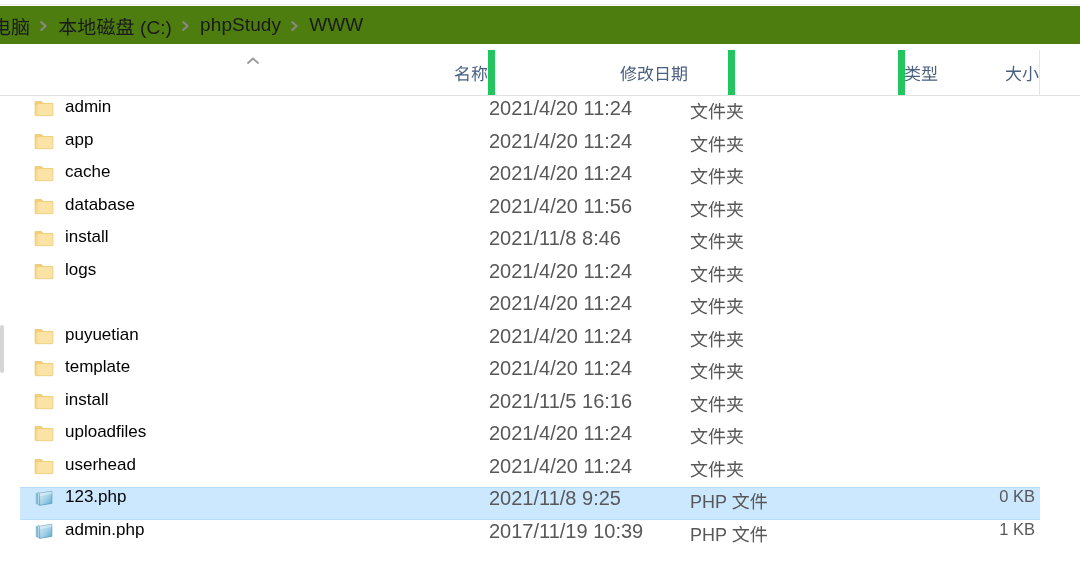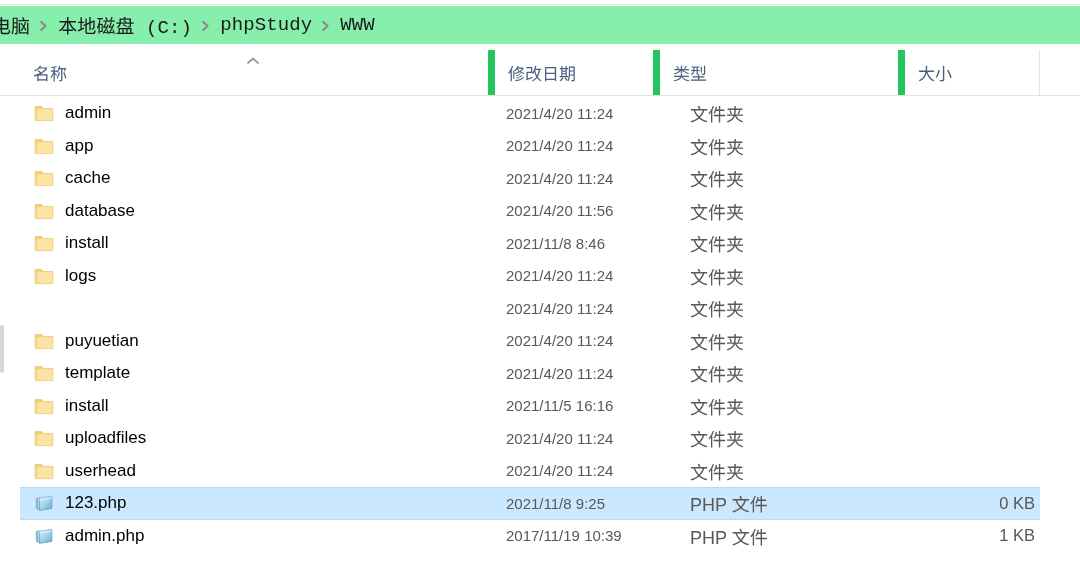--- a/index.html
+++ b/index.html
@@ -36,25 +36,24 @@
     box-sizing: border-box;
   }
 
   
   .address-bar {
     position: absolute;
     left: 0;
     top: 6px;
     width: 1080px;
     height: 38px;
-    background: #86efac;
+    background: #4d7c0f;
     display: flex;
     align-items: center;
     box-sizing: border-box;
-    font-family: Liberation Mono, monospace;
   }
   .breadcrumb {
     display: flex;
     align-items: center;
     margin-left: -11px;
     font-size: 19px;
     color: #000000;
     white-space: nowrap;
   }
   .crumb {
@@ -85,25 +84,26 @@
   .col {
     position: absolute;
     top: 0;
     height: 45px;
     display: flex;
     align-items: center;
     font-size: 17px;
     color: #4a6080;
     box-sizing: border-box;
     padding-left: 13px;
+    justify-content: flex-end;
   }
   .col.divider { border-left: 7px solid #22c55e; }
   .col-name { left: 20px;  width: 468px; }
   .col-date { left: 488px; width: 200px; }
-  .col-type { left: 653px; width: 210px; }
+  .col-type { left: 728px; width: 210px; }
   .col-size { left: 898px; width: 142px; border-right: 1px solid #e4e4e4; }
 
   .sort-indicator {
     position: absolute;
     left: 245px;
     top: 56px;
     width: 16px;
     height: 10px;
     pointer-events: none;
   }
@@ -145,37 +145,37 @@
     border-top: 1px solid #b7dcfa;
     border-bottom: 1px solid #b7dcfa;
     box-sizing: border-box;
   }
 
   .cell {
     position: absolute;
     top: 0;
     height: 32.5px;
     display: flex;
-    align-items: center;
+    align-items: flex-start;
     box-sizing: border-box;
     font-size: 17px;
     color: #1b1b1b;
     white-space: nowrap;
     overflow: hidden;
   }
   .cell-name {
     left: 33px;
     width: 455px;
     color: #000000;
   }
   .cell-date {
-    left: 506px;
+    left: 489px;
     width: 200px;
     color: #585858;
-    font-size: 15px;
+    font-size: 20px;
   }
   .cell-type {
     left: 690px;
     width: 200px;
     color: #585858;
     font-size: 18px;
   }
   .cell-size {
     left: 890px;
     width: 145px;

